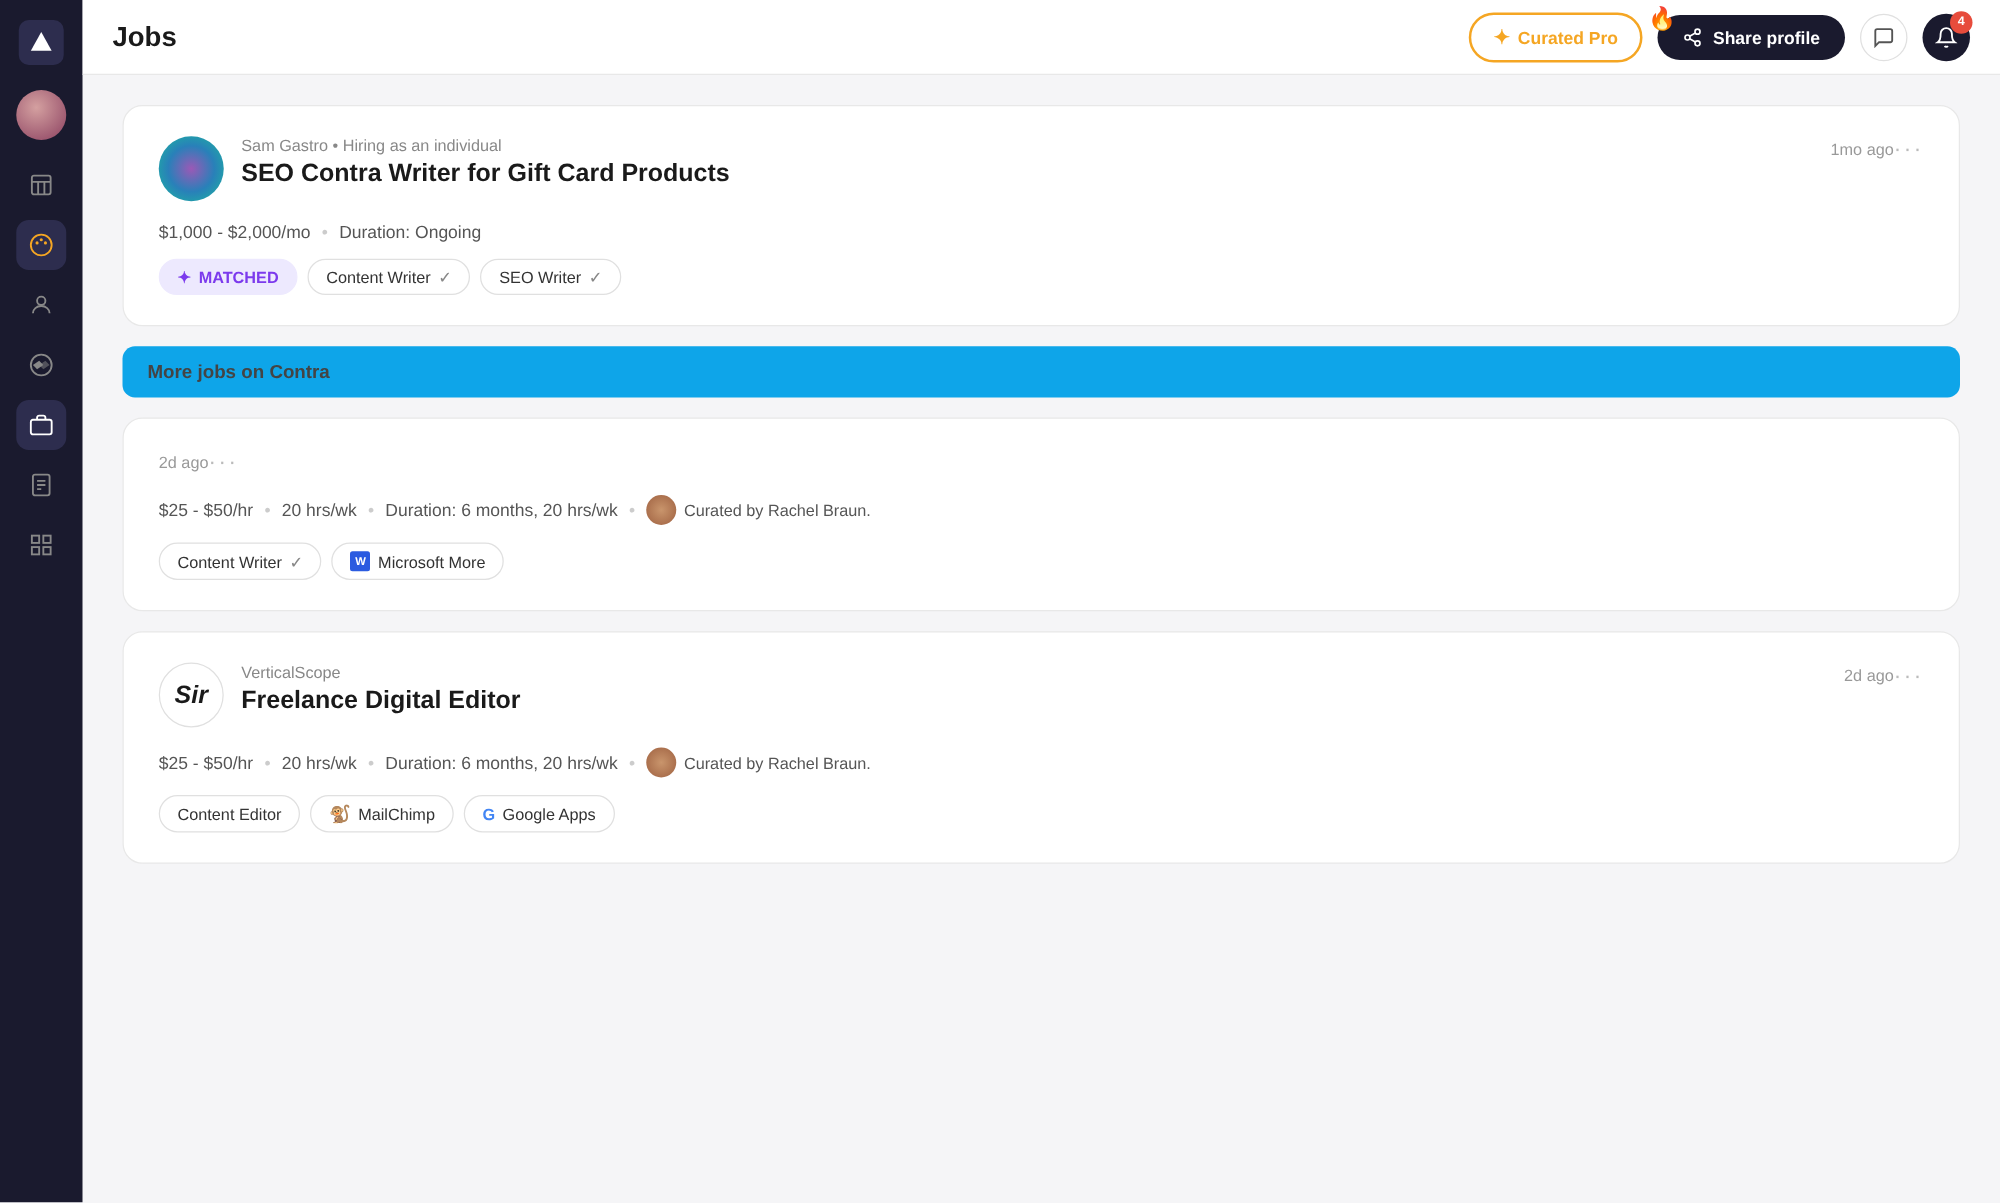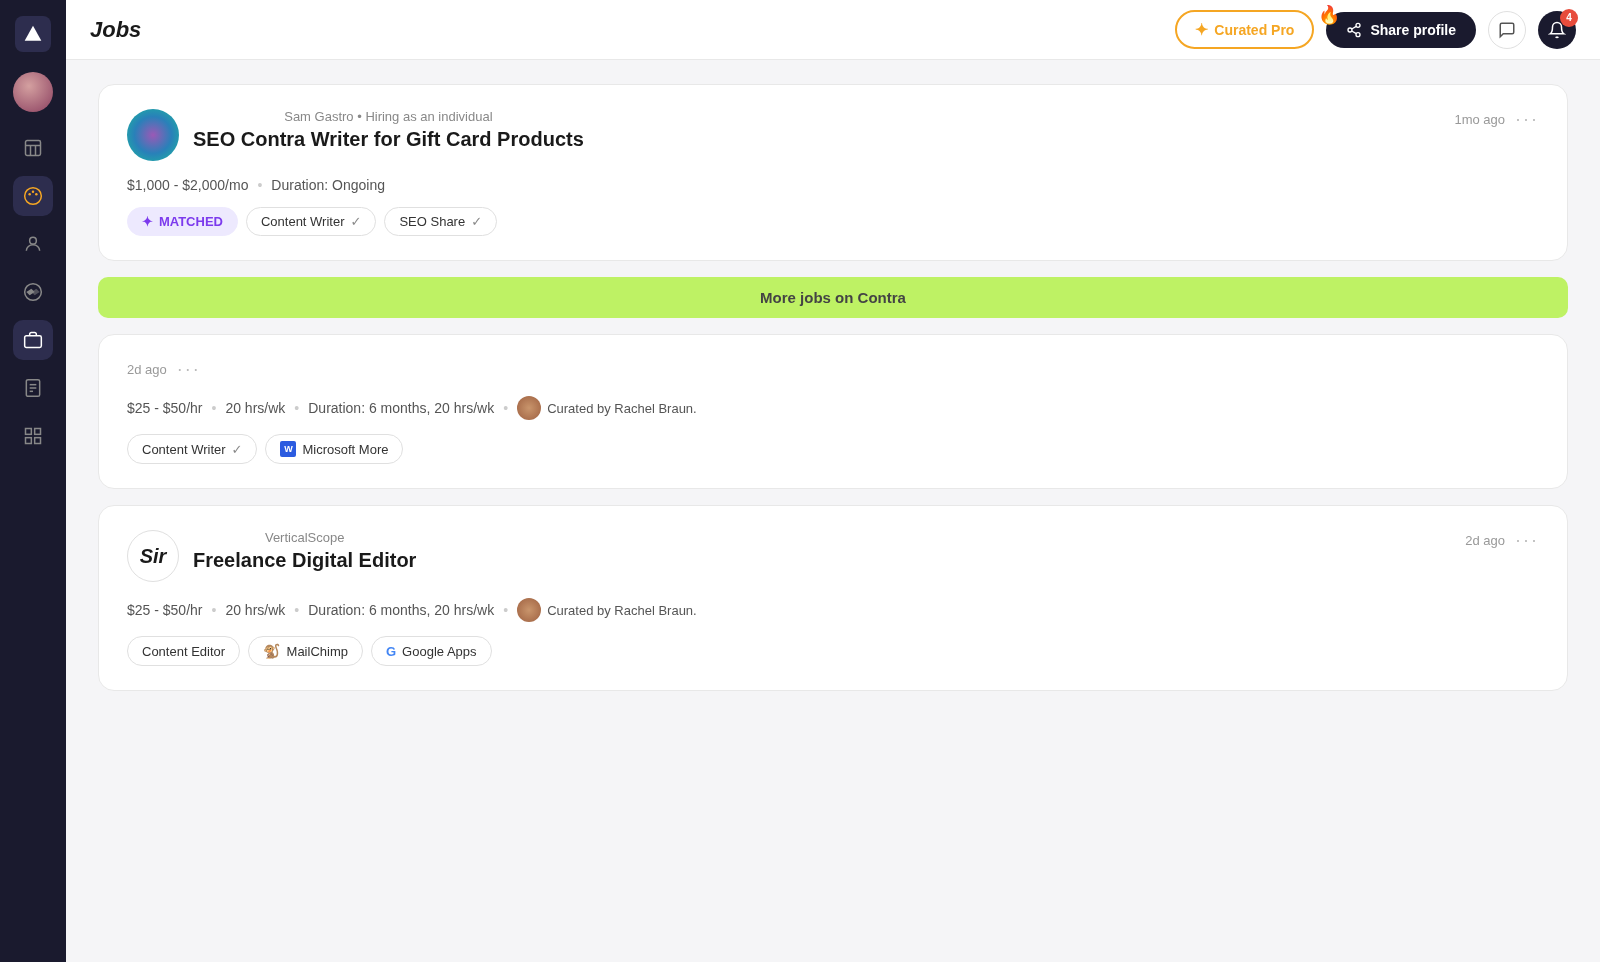--- a/index.html
+++ b/index.html
@@ -59,21 +59,20 @@
       align-items: center;
       padding: 0 24px;
       border-bottom: 1px solid #e8e8e8;
       justify-content: space-between;
       flex-shrink: 0;
     }
     .header-title {
       font-size: 22px;
       font-weight: 700;
       color: #1a1a1a;
-      font-style: italic;
     }
     .header-actions {
       display: flex;
       align-items: center;
       gap: 12px;
     }
     .btn-contra-pro {
       display: flex; align-items: center; gap: 6px;
       padding: 8px 18px;
       border: 2px solid #f5a623;
@@ -130,21 +129,20 @@
       width: 18px; height: 18px;
       border-radius: 50%;
       display: flex; align-items: center; justify-content: center;
     }
 
     
     .content {
       flex: 1;
       overflow-y: auto;
       padding: 24px 32px;
-      text-align: center;
     }
 
     
     .job-card {
       background: #fff;
       border-radius: 16px;
       padding: 24px 28px;
       margin-bottom: 16px;
       border: 1px solid #e8e8e8;
     }
@@ -225,32 +223,31 @@
     }
     .tag-check { color: #888; }
     .job-time {
       font-size: 13px;
       color: #999;
       white-space: nowrap;
     }
     .job-header-right {
       display: flex;
       align-items: center;
-      gap: 10px;
     }
     .more-btn {
       color: #bbb;
       cursor: pointer;
       font-size: 18px;
       letter-spacing: 2px;
     }
 
     
     .section-header {
-      background: #bef264;
+      background: #0ea5e9;
       padding: 12px 20px;
       border-radius: 10px;
       margin-bottom: 16px;
       font-size: 15px;
       font-weight: 600;
       color: #444;
     }
 
     
     .curator-row {
@@ -418,21 +415,21 @@
       <div class="job-tags">
         <span class="tag tag-matched">
           <span>✦</span>
           <span>MATCHED</span>
         </span>
         <span class="tag">
           <span>Content Writer</span>
           <span class="tag-check">✓</span>
         </span>
         <span class="tag">
-          <span>SEO Share</span>
+          <span>SEO Writer</span>
           <span class="tag-check">✓</span>
         </span>
       </div>
     </div>
 
     <div class="section-header">
       <span>More jobs on Contra</span>
     </div>
 
     <div class="job-card">

